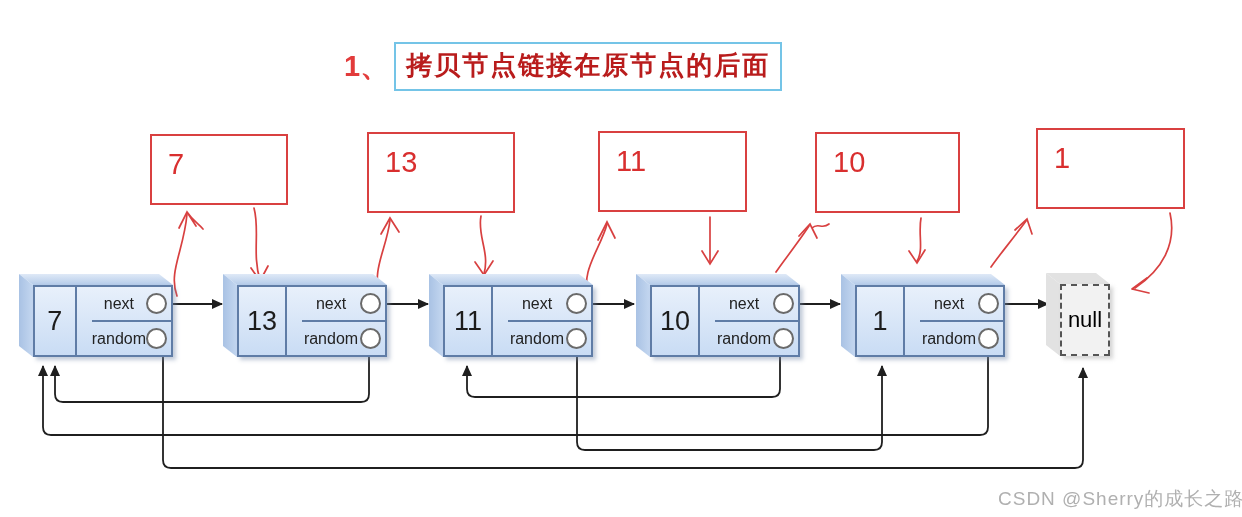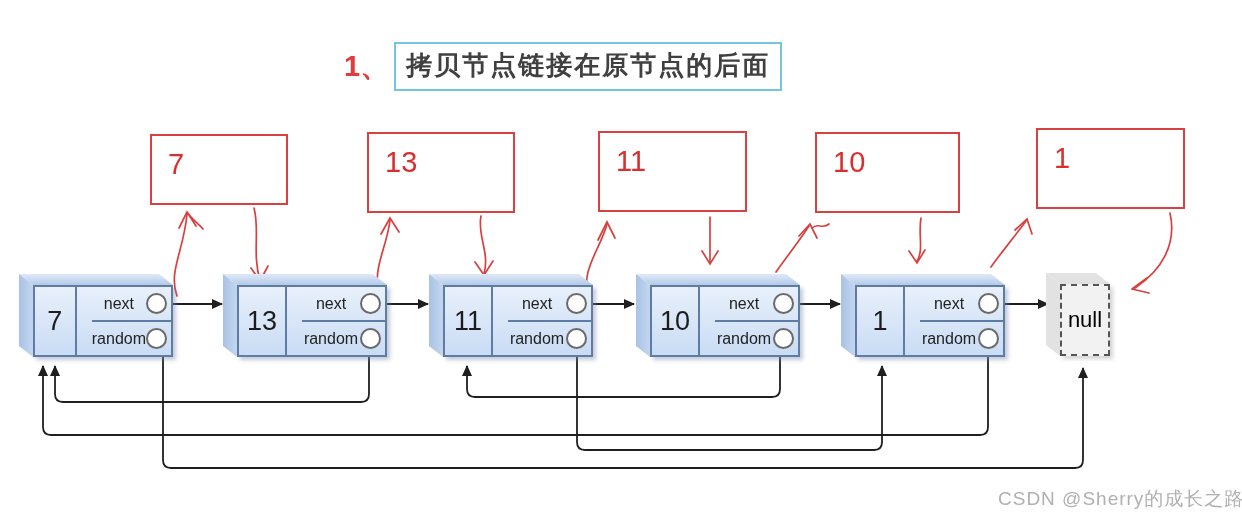--- a/index.html
+++ b/index.html
@@ -3,21 +3,21 @@
 <meta charset="utf-8">
 <style>
   html,body{margin:0;padding:0;background:#ffffff;}
   .canvas{position:relative;width:1242px;height:517px;background:#ffffff;overflow:hidden;
           font-family:"Liberation Sans", sans-serif;}
   .svg-layer{position:absolute;left:0;top:0;width:1242px;height:517px;}
 
   
   .title{position:absolute;left:344px;top:42px;display:flex;align-items:center;}
   .title-prefix{color:#e23b3b;font-size:29px;font-weight:bold;margin-right:5px;}
-  .title-box{border:2px solid #74c4e7;color:#404040;font-size:26px;font-weight:bold;
+  .title-box{border:2px solid #74c4e7;color:#b91c1c;font-size:26px;font-weight:bold;
              padding:4px 10px 6px 10px;letter-spacing:2px;white-space:nowrap;background:#fff;}
 
   
   .node{position:absolute;height:72px;}
   .face{position:absolute;background:#b9cfec;}
   .face.top{left:-14px;top:-11px;width:calc(100% + 14px);height:11px;
             clip-path:polygon(0 0, calc(100% - 14px) 0, 100% 100%, 14px 100%);
             background:linear-gradient(#dfe9f7,#b4cbe9);}
   .face.left{left:-14px;top:-11px;width:14px;height:calc(100% + 11px);
              clip-path:polygon(0 0, 100% 11px, 100% 100%, 0 calc(100% - 11px));

